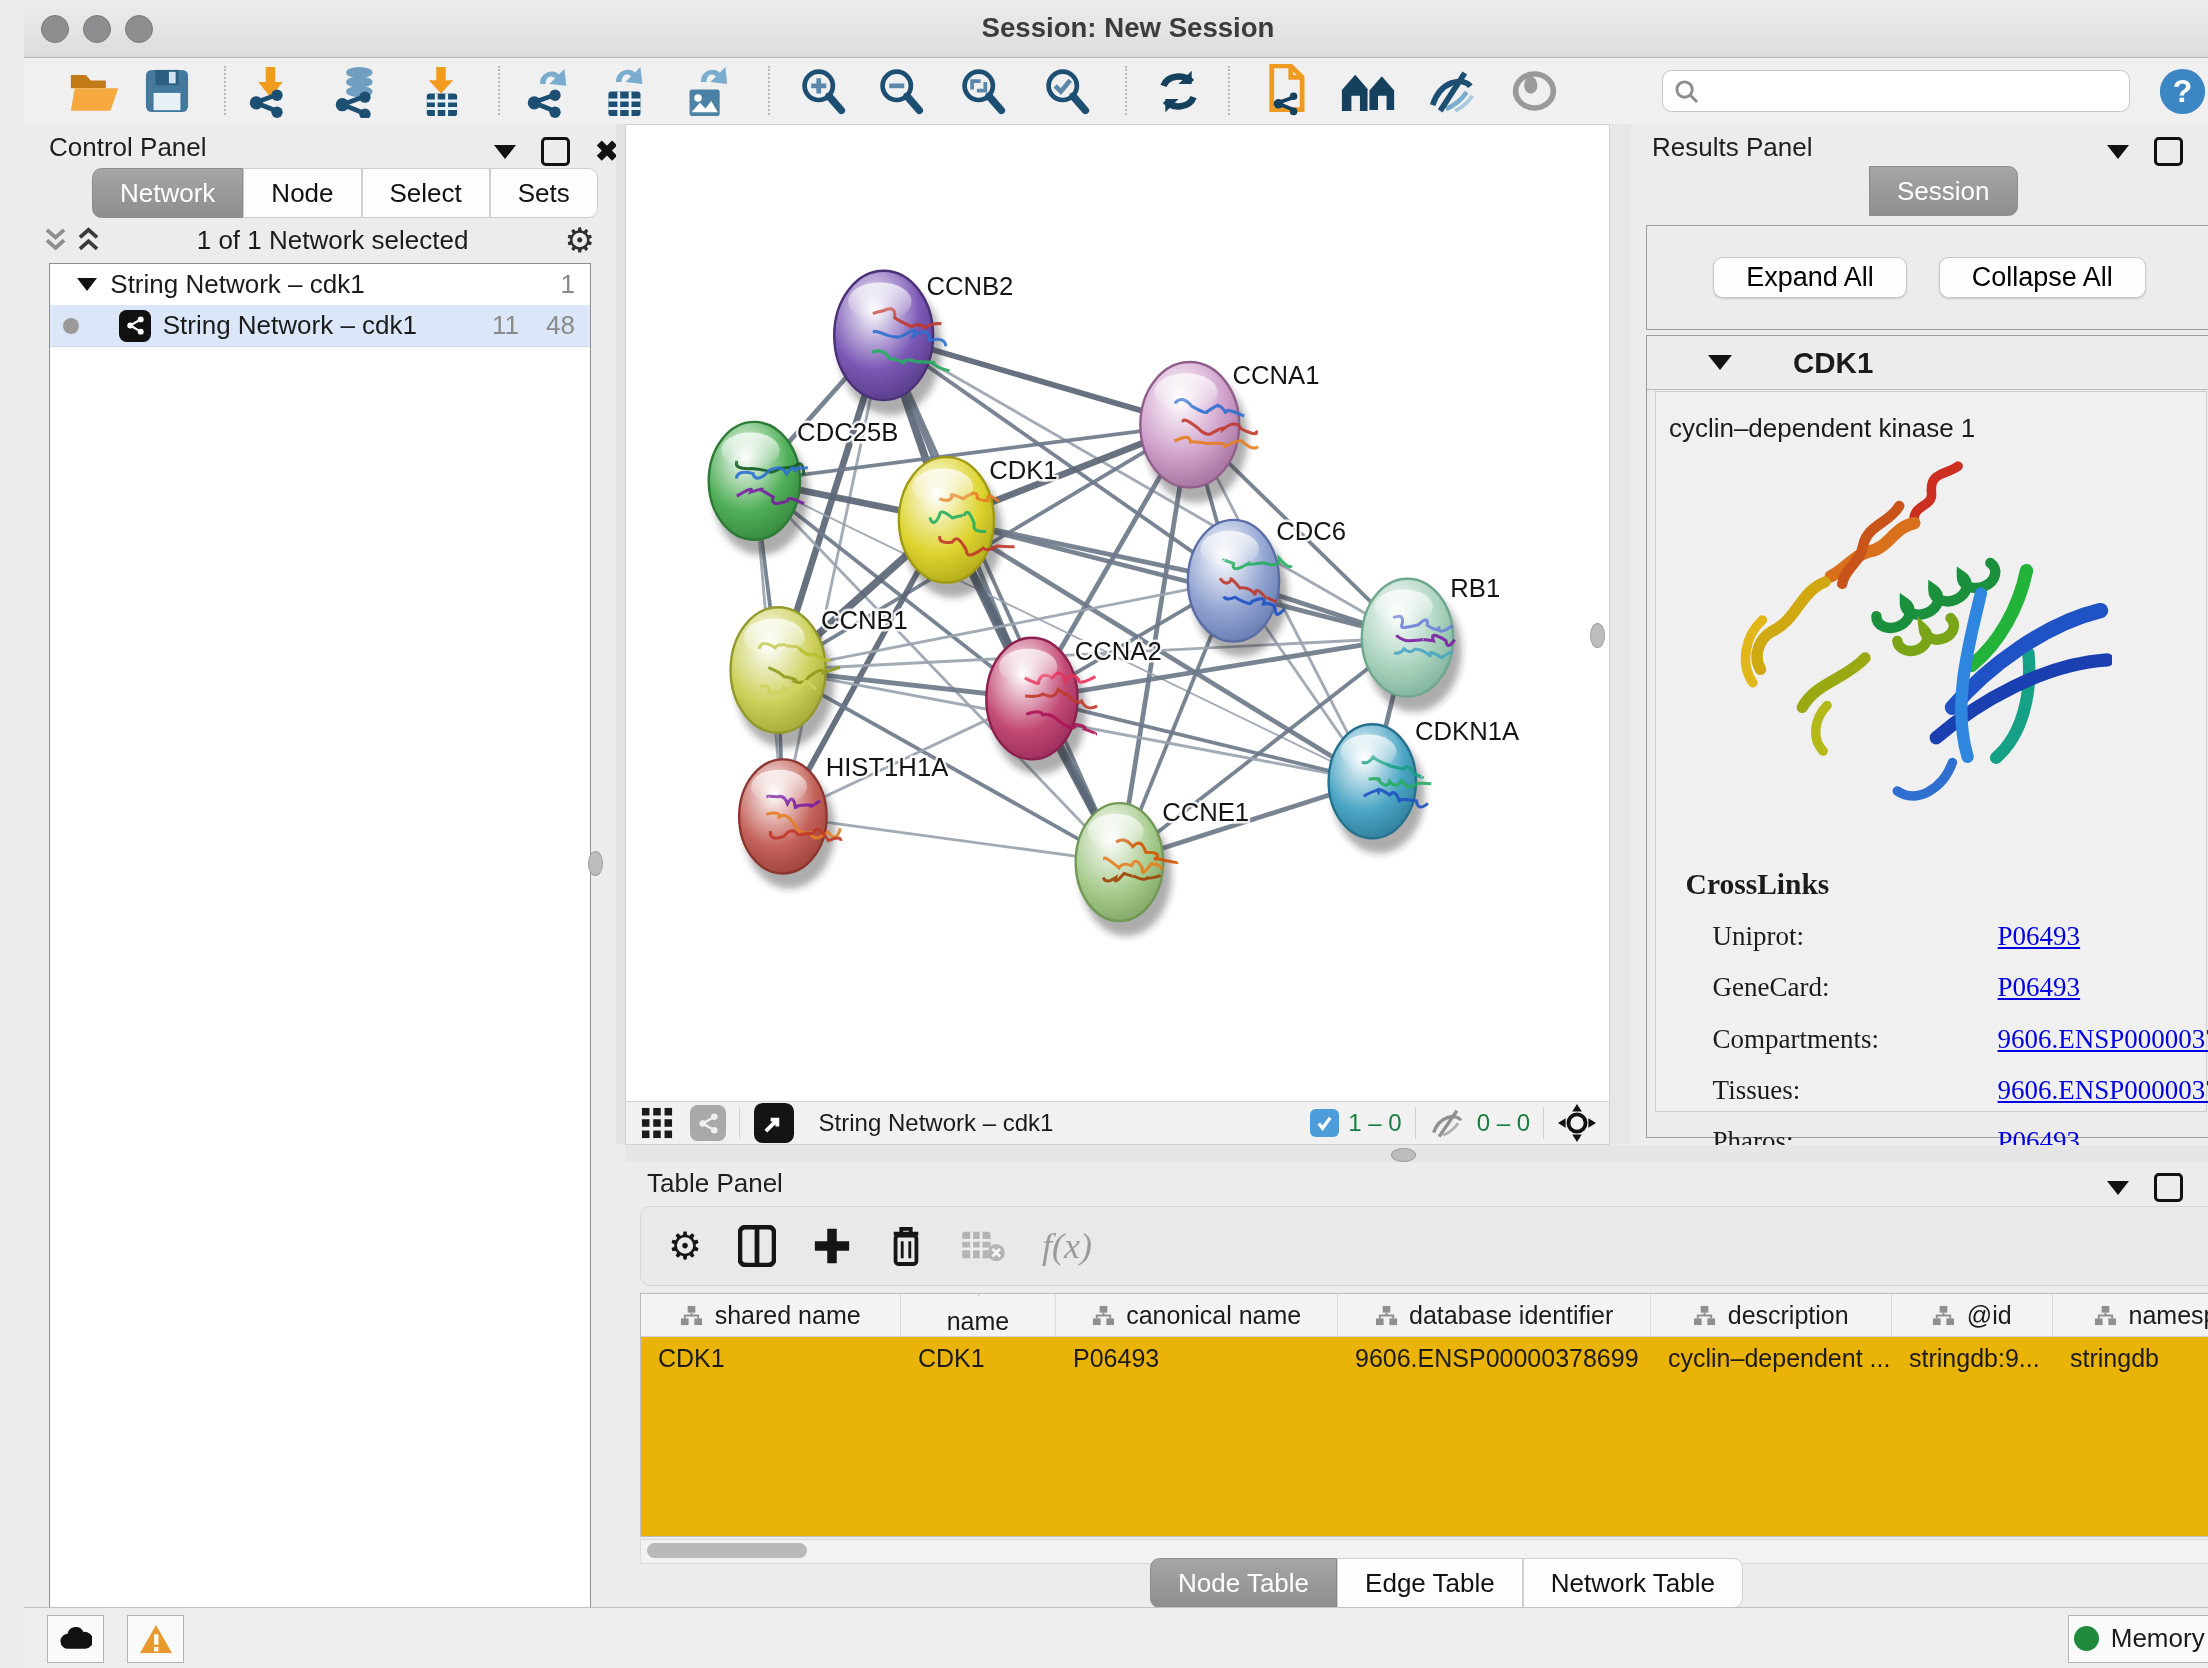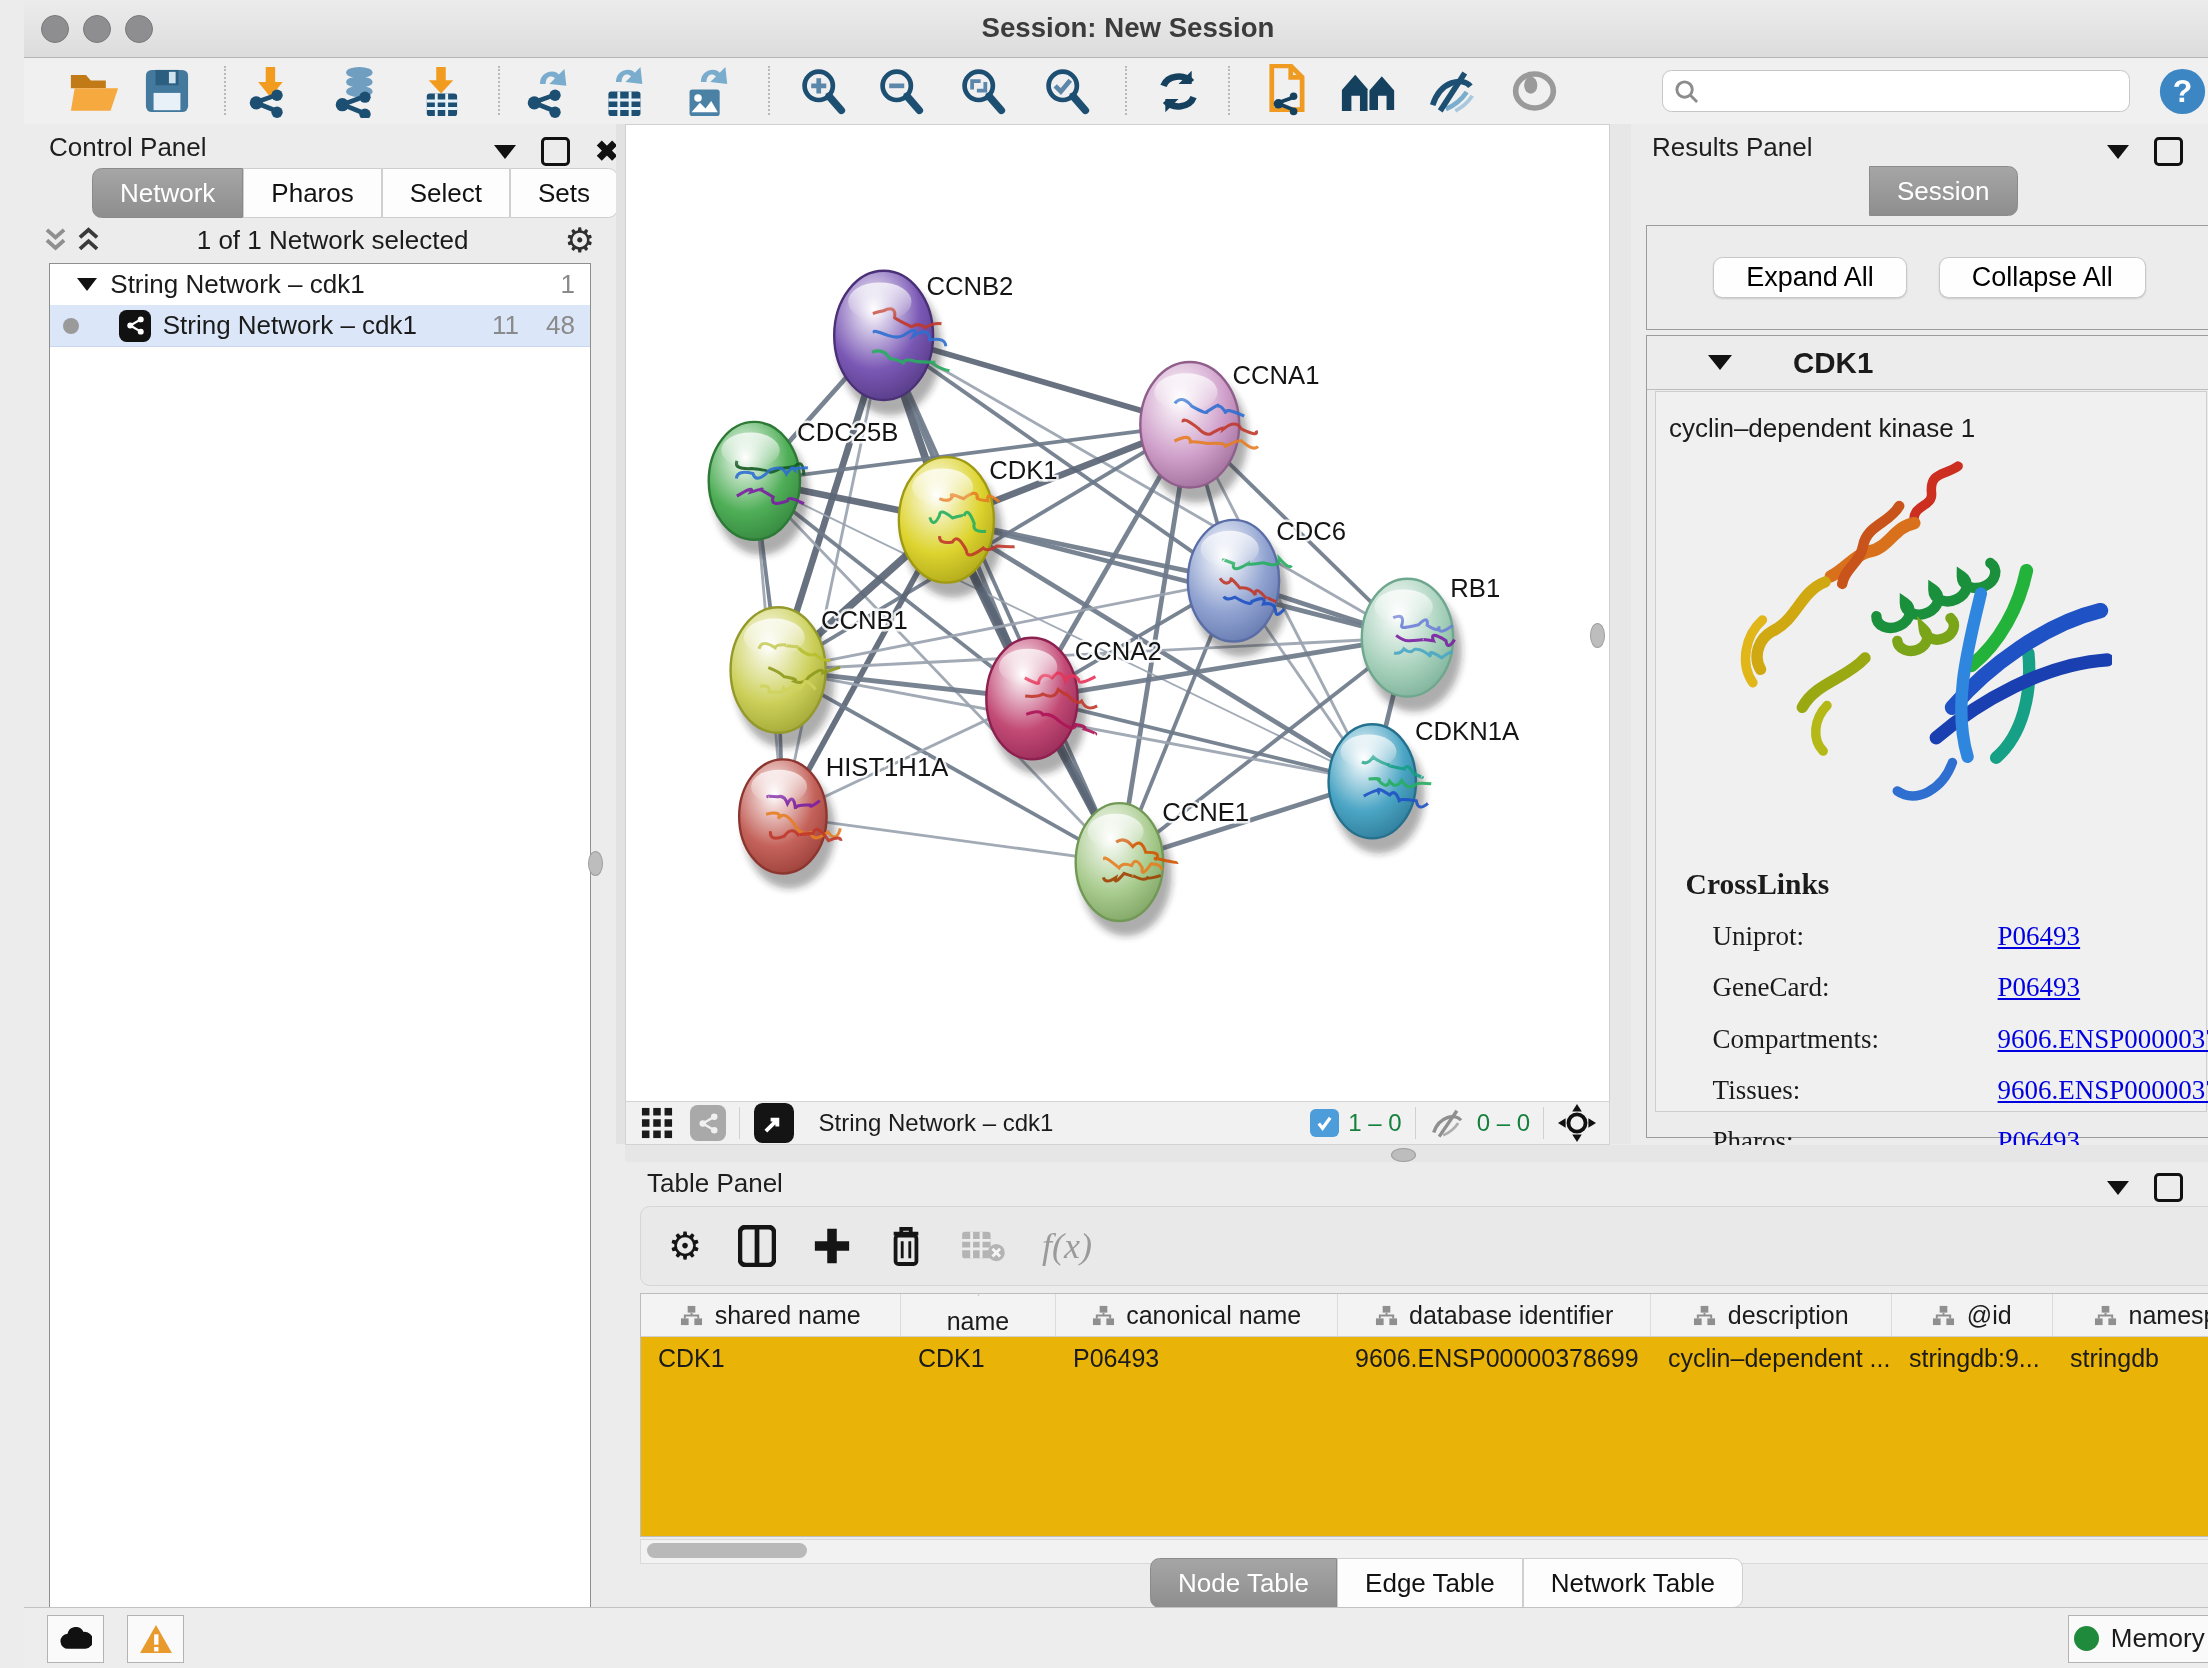--- a/index.html
+++ b/index.html
@@ -282,21 +282,21 @@
 
   <div id="control-panel" class="abs">
     <div style="position:absolute;left:25px;top:7.6px" class="phead">Control Panel</div>
     <div class="pctl" style="position:absolute;left:470px;top:13.3px">
       <span class="ctl-tri"></span>
       <span class="ctl-box"></span>
       <span class="ctl-x">✖</span>
     </div>
     <div class="tabrow" id="cp-tabs" style="position:absolute;left:68px;top:44px">
         <span class="tab active">Network</span>
-        <span class="tab">Pharos</span>
+        <span class="tab">Node</span>
         <span class="tab">Select</span>
         <span class="tab">Sets</span>
       </div>
     <div id="cp-selbar">
       <svg width="25" height="28.5" viewBox="0 0 26 30" style="margin-right:7.6px">
           <g fill="none" stroke="#8f8f8f" stroke-width="4">
             <path d="M4 4 l9 8 9-8 M4 15 l9 8 9-8"></path>
           </g>
         </svg>
       <svg width="25" height="28.5" viewBox="0 0 26 30">

